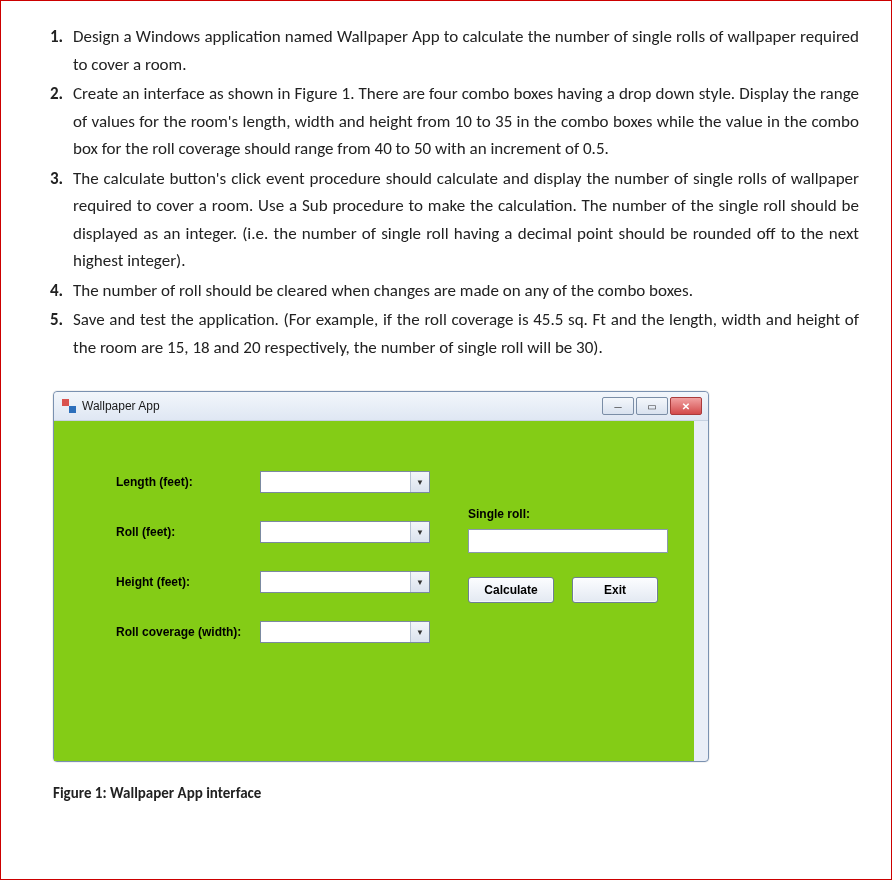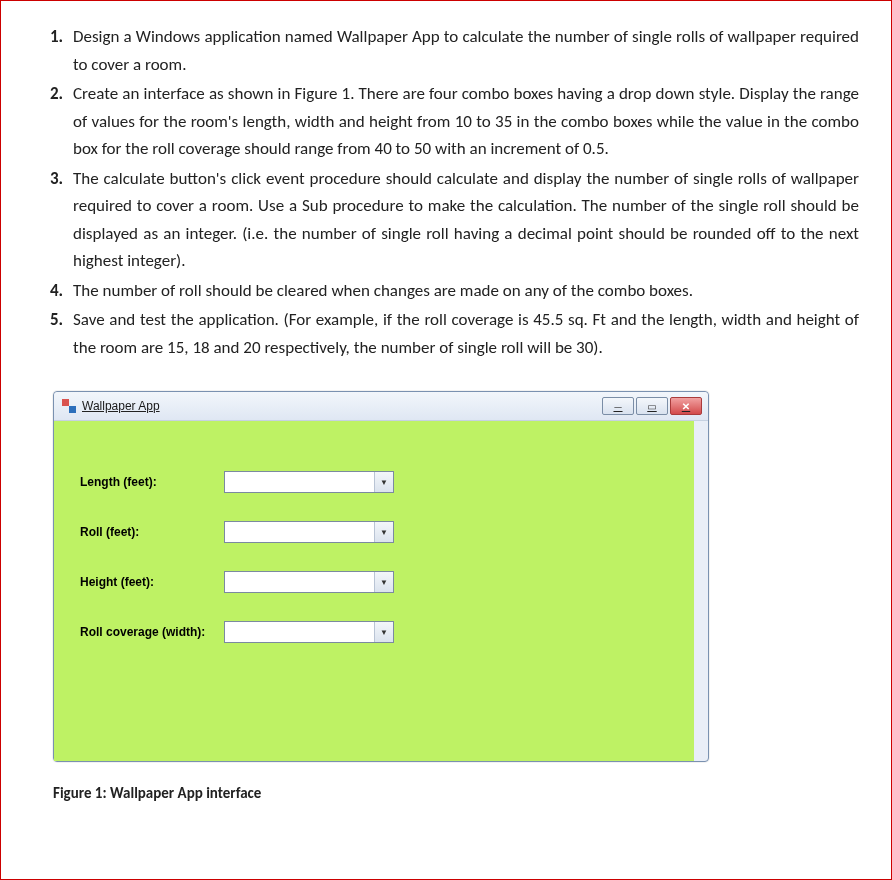--- a/index.html
+++ b/index.html
@@ -50,21 +50,20 @@
     height: 28px;
     width: 640px;
     display: flex;
     align-items: center;
     justify-content: space-between;
     background: linear-gradient(#f2f6fb, #dfe7f3);
     border-bottom: 1px solid #c6d1e1;
     border-top-left-radius: 4px;
     border-top-right-radius: 4px;
     padding: 0 6px 0 8px;
-    text-decoration: underline;
   }
   .titlebar-left {
     display: flex;
     align-items: center;
     gap: 6px;
     font-size: 12px;
     color: #1a1a1a;
     font-family: Tahoma, "Segoe UI", sans-serif;
   }
   .app-icon {
@@ -105,28 +104,29 @@
   }
   .win-btn.close {
     background: linear-gradient(#f1a1a1, #d34b4b);
     border-color: #aa3b3b;
     color: #fff;
     font-weight: bold;
   }
   .client-area {
     width: 640px;
     height: 340px;
-    background: #bef264;
+    background: #84cc16;
     padding: 36px 26px 10px 26px;
     box-sizing: border-box;
     font-family: Tahoma, "Segoe UI", sans-serif;
     font-size: 12px;
     color: #000;
     display: flex;
     gap: 38px;
+    justify-content: flex-end;
   }
   .col-left {
     display: grid;
     grid-template-columns: 140px 170px;
     grid-auto-rows: 50px;
     align-items: center;
     column-gap: 4px;
   }
   .form-label {
     font-weight: 700;
@@ -254,20 +254,28 @@
           <div class="combo-arrow">▼</div>
         </div>
 
         <div class="form-label">Roll coverage (width):</div>
         <div class="combo">
           <div class="combo-text"></div>
           <div class="combo-arrow">▼</div>
         </div>
       </div>
 
+      <div class="col-right">
+        <div class="sr-label">Single roll:</div>
+        <div class="textbox"></div>
+        <div class="btn-row">
+          <div class="app-btn">Calculate</div>
+          <div class="app-btn">Exit</div>
+        </div>
+      </div>
     </div>
   </div>
 
   <div class="figcaption">
     <span class="figlabel">Figure 1:</span>
     <span> </span>
     <span class="figtext">Wallpaper App interface</span>
   </div>
 
 </div>

